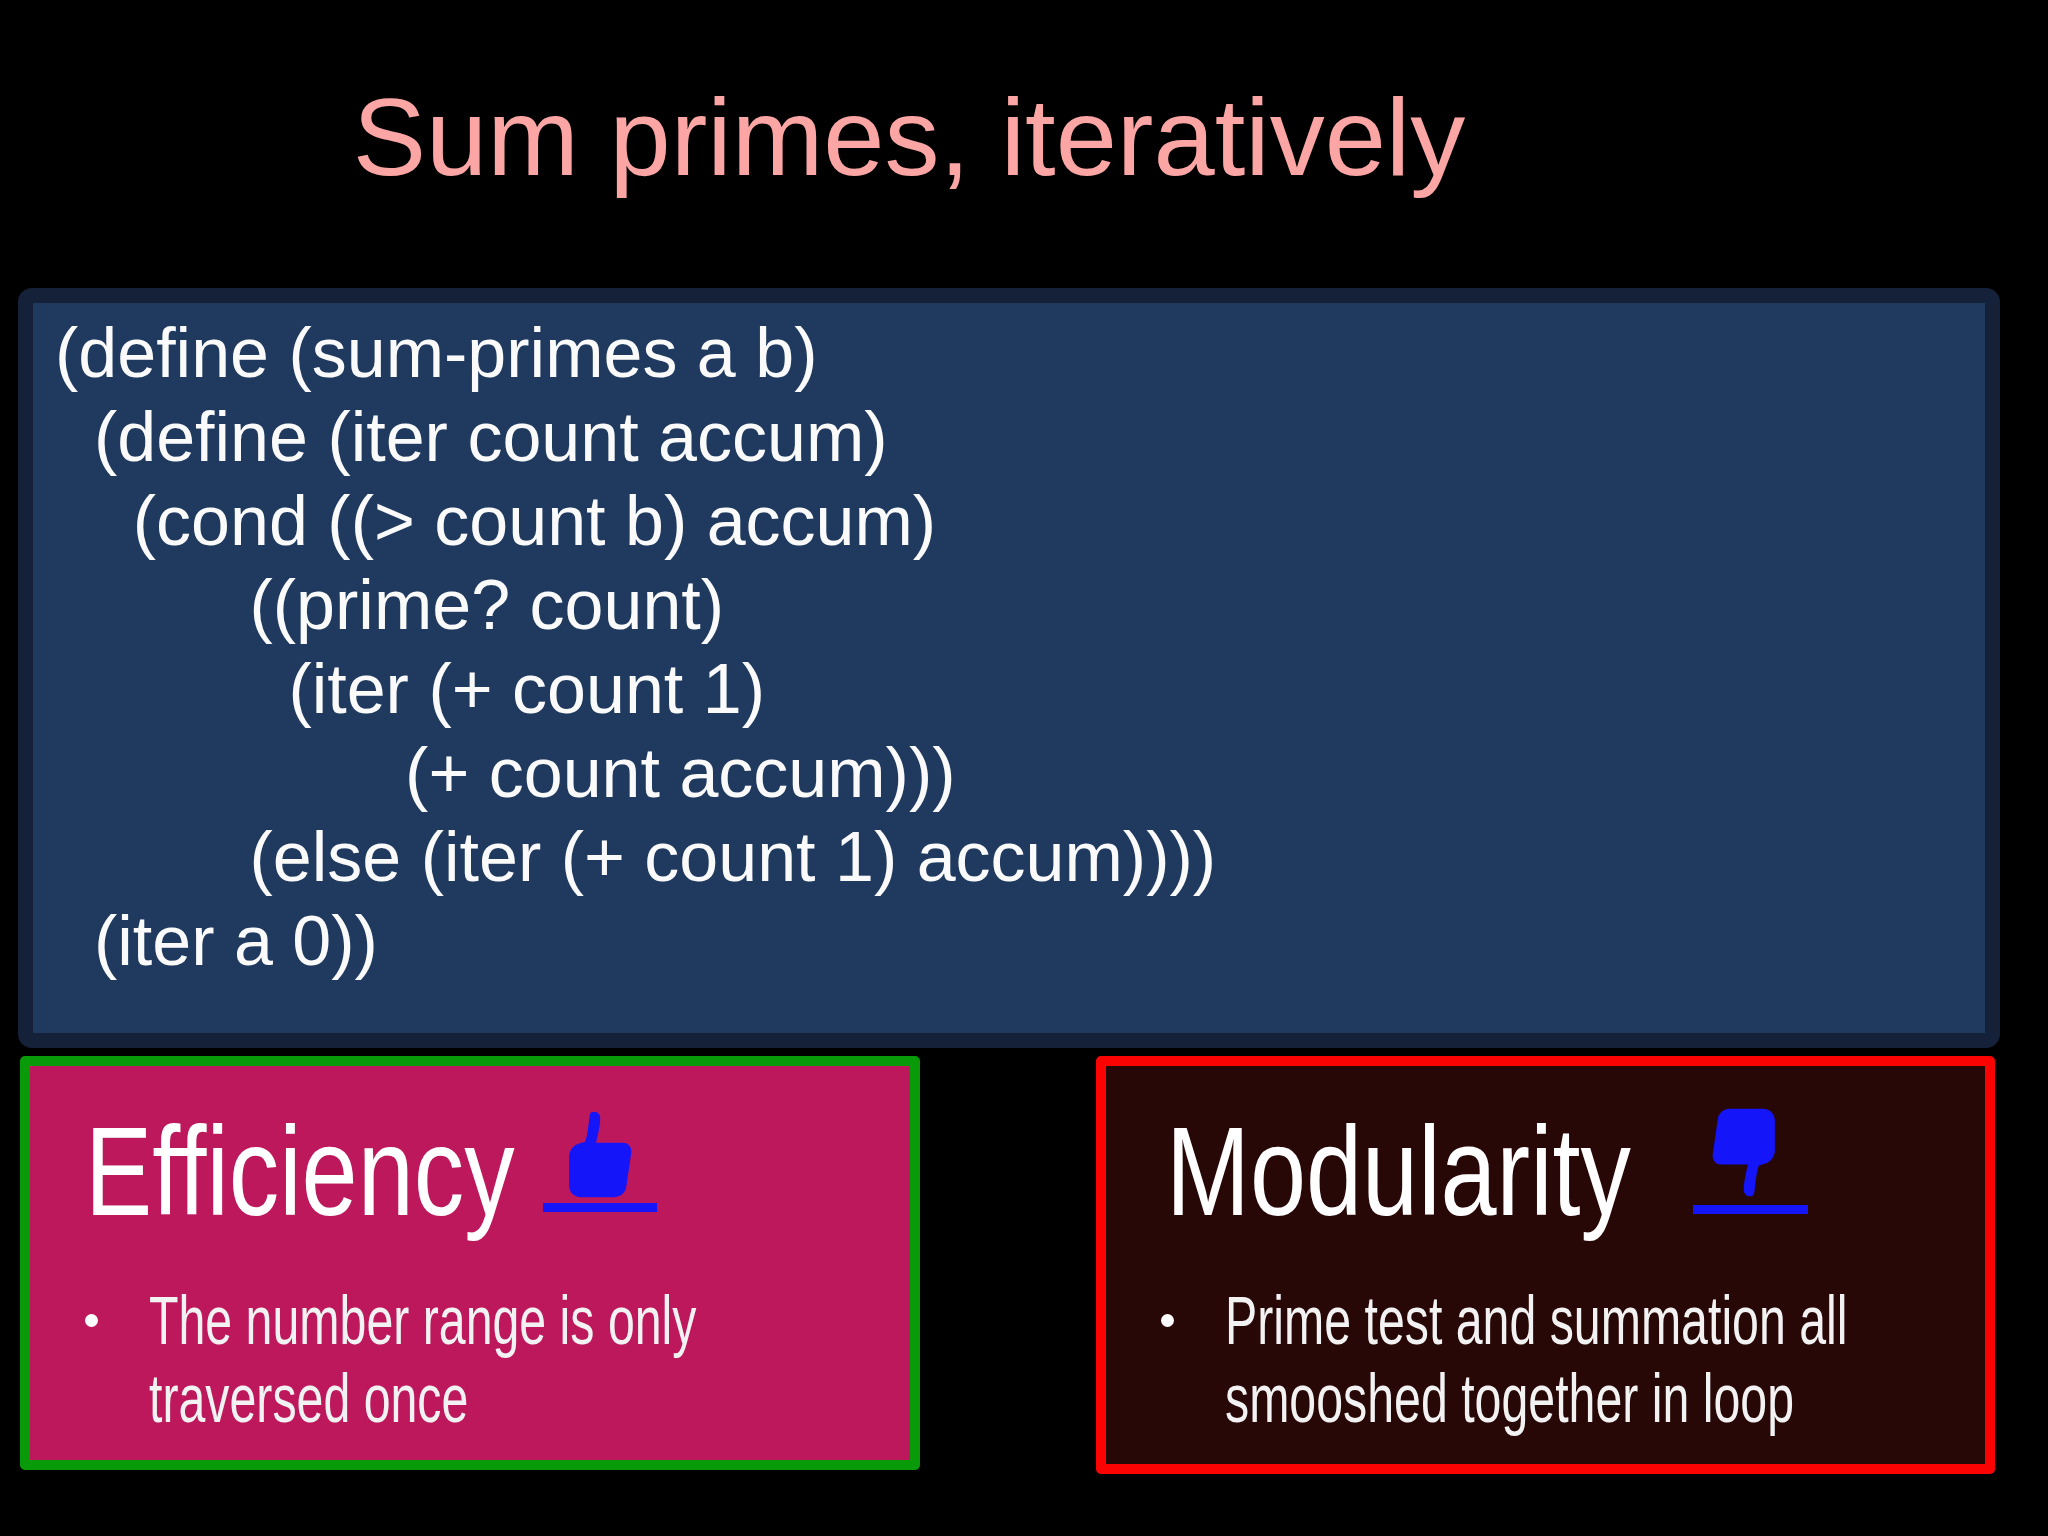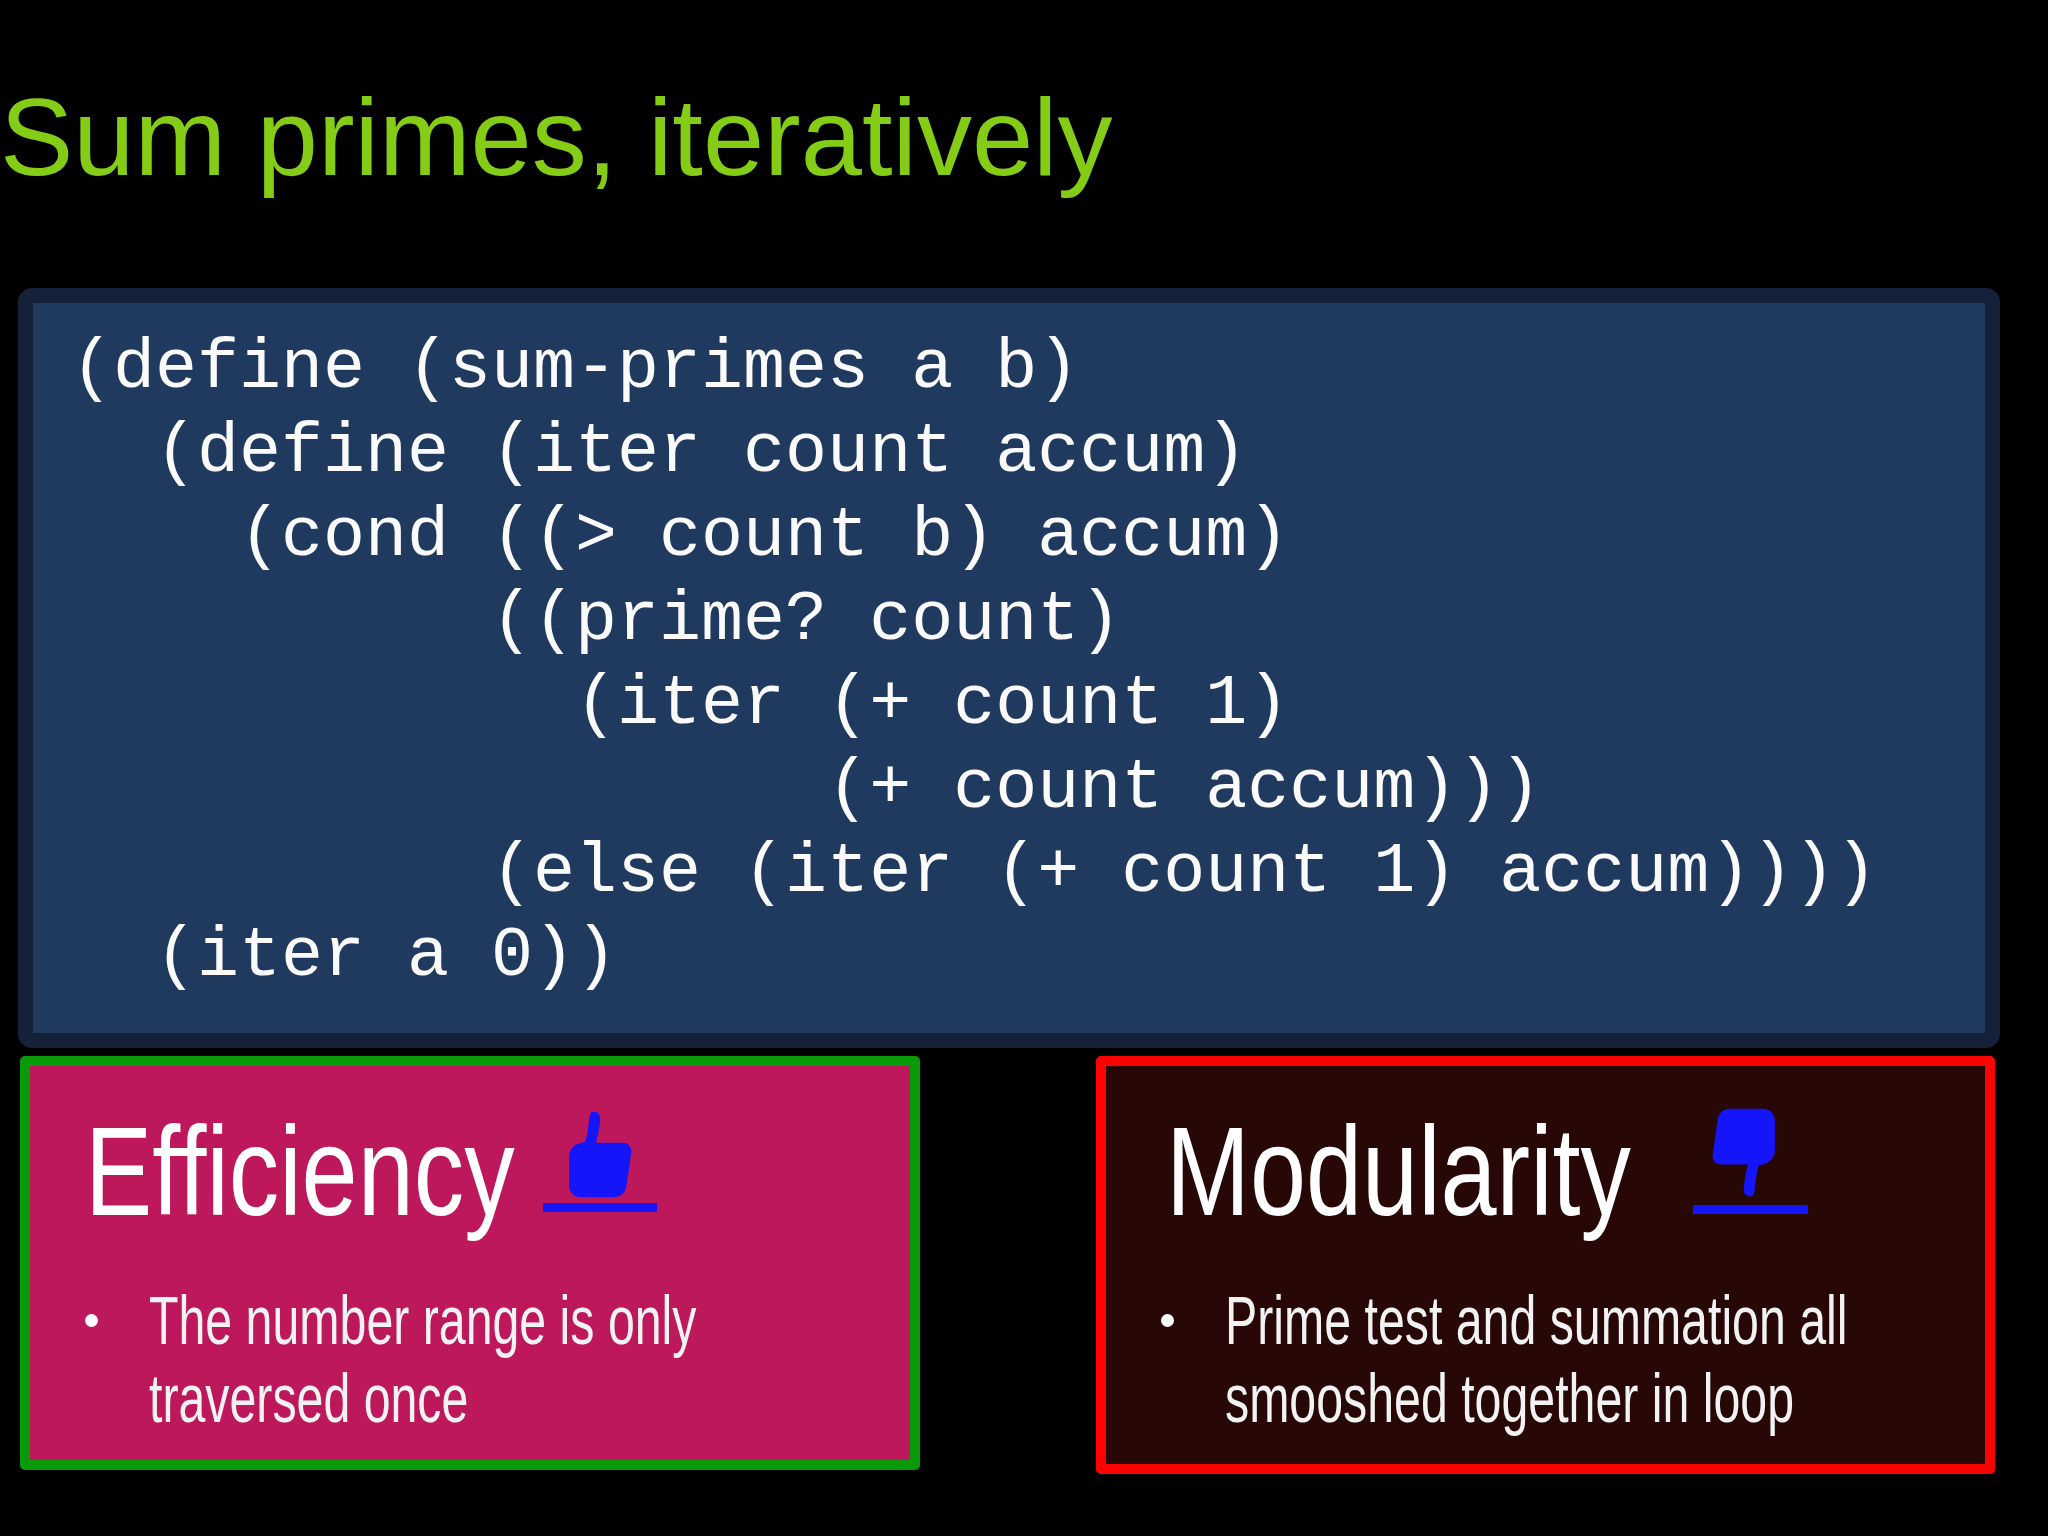--- a/index.html
+++ b/index.html
@@ -2,31 +2,31 @@
 <html><head>
 <meta charset="utf-8">
 <style>
   html,body{margin:0;padding:0;background:#000;}
   .slide{
     position:relative;width:2048px;height:1536px;background:#000;overflow:hidden;
     font-family:"Liberation Sans",sans-serif;color:#fff;
   }
   .title{
     position:absolute;left:0;top:71px;width:1818px;margin:0;
-    text-align:left;font-size:110px;line-height:132px;font-weight:400;color:#84cc16;
+    text-align:center;font-size:110px;line-height:132px;font-weight:400;color:#fca5a5;
     white-space:pre;
   }
   .code-box{
     position:absolute;left:18px;top:288px;width:1982px;height:760px;
     box-sizing:border-box;border:15px solid #152138;border-radius:14px;
     background:#1F3A5E;
   }
   .code{
-    margin:16px;padding:8px 0 0 22px;
-    font-family:Liberation Mono, monospace;
+    margin:0;padding:8px 0 0 22px;
+    font-family:Liberation Sans, sans-serif;
     font-size:70px;line-height:84px;color:#FAFAFA;white-space:pre;
   }
   .panel{
     position:absolute;box-sizing:border-box;border-style:solid;border-width:10px;
     border-radius:5px;
   }
   .panel-efficiency{left:20px;top:1056px;width:900px;height:414px;border-color:#089A08;background:#0A1A07;}
   .panel-modularity{left:1096px;top:1056px;width:899px;height:418px;border-color:#FC0303;background:#280707;}
   .panel-heading{
     position:absolute;margin:0;font-size:126px;line-height:126px;font-weight:400;color:#fff;

